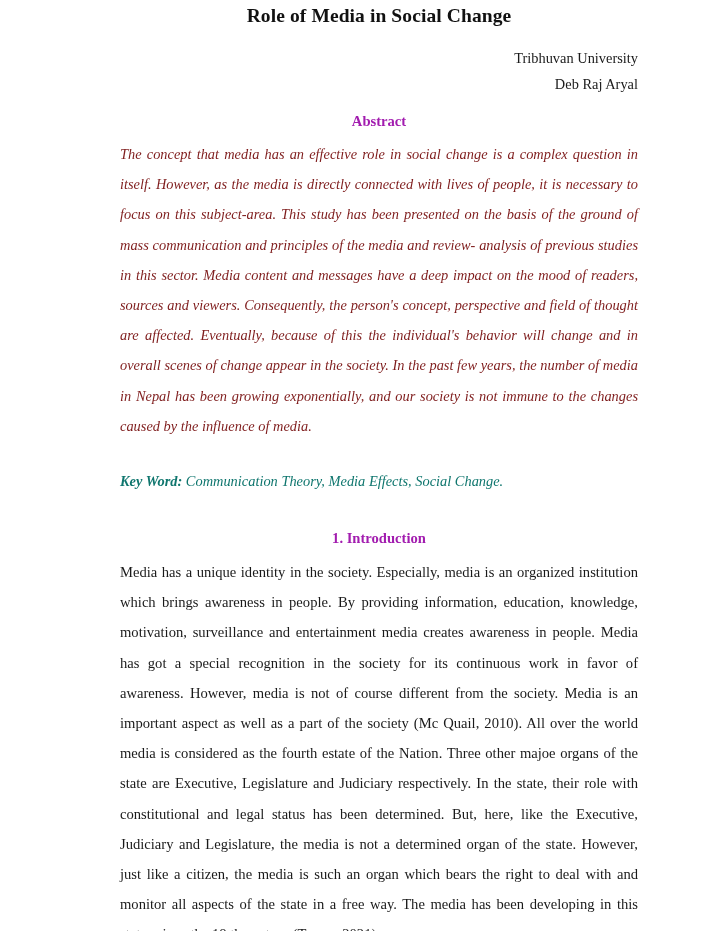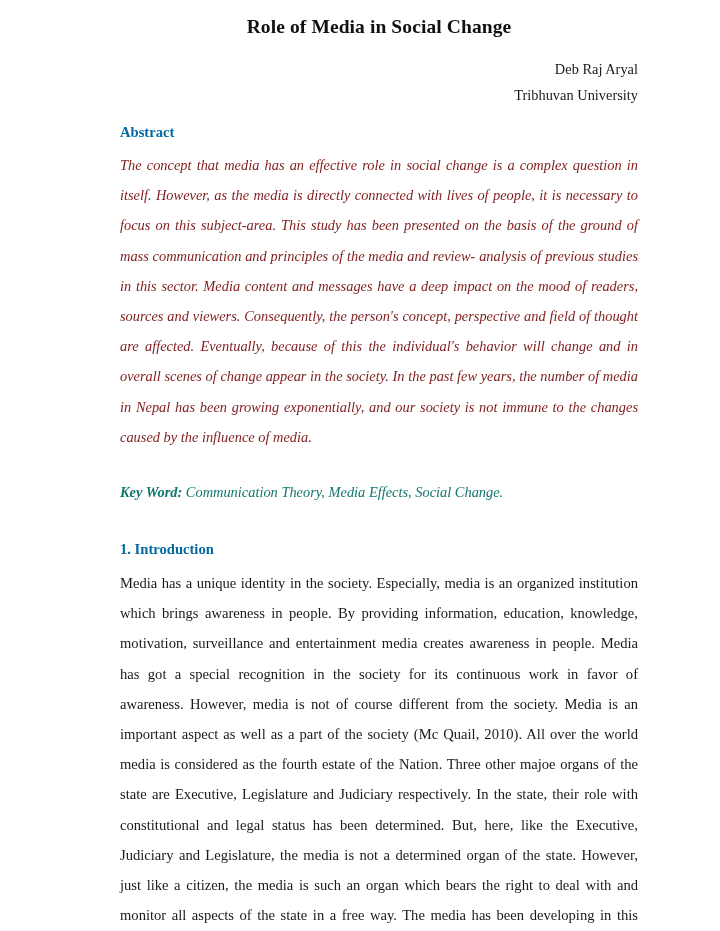--- a/index.html
+++ b/index.html
@@ -22,21 +22,21 @@
 
   .content {
     position: absolute;
     left: 120px;
     top: 0;
     width: 518px;
   }
 
   
   .doc-title {
-    margin: 16px;
+    margin: 5px;
     text-align: center;
     font-size: 19.5px;
     font-weight: bold;
     letter-spacing: 0.1px;
     color: #111111;
   }
 
   
   .author-block {
     margin-top: 18px;
@@ -44,22 +44,23 @@
     font-size: 14.4px;
     line-height: 26px;
     color: #1a1a1a;
   }
   .author-line { display: block; }
 
   
   .section-heading {
     font-size: 14.6px;
     font-weight: bold;
-    color: #0369a1;
+    color: #a21caf;
     margin: 0;
+    text-align: center;
   }
   .heading-abstract { margin-top: 16px; }
   .heading-intro { margin-top: 36px; }
 
   
   .abstract-body {
     margin-top: 9px;
     font-size: 14.4px;
     font-style: italic;
     line-height: 30.2px;
@@ -96,22 +97,22 @@
 </style>
 </head>
 <body>
 
 <div class="page">
   <div class="content">
 
     <h1 class="doc-title">Role of Media in Social Change</h1>
 
     <div class="author-block">
+      <span class="author-line">Tribhuvan University</span>
       <span class="author-line">Deb Raj Aryal</span>
-      <span class="author-line">Tribhuvan University</span>
     </div>
 
     <h2 class="section-heading heading-abstract">Abstract</h2>
 
     <p class="abstract-body">The concept that media has an effective role in social change is a complex question in itself. However, as the media is directly connected with lives of people, it is necessary to focus on this subject-area. This study has been presented on the basis of the ground of mass communication and principles of the media and review- analysis of previous studies in this sector. Media content and messages have a deep impact on the mood of readers, sources and viewers. Consequently, the person's concept, perspective and field of thought are affected. Eventually, because of this the individual's behavior will change and in overall scenes of change appear in the society.  In the past few years, the number of media in Nepal has been growing exponentially, and our society is not immune to the changes caused by the influence of media.</p>
 
     <p class="keywords">
       <span class="keywords-label">Key Word:</span>
       <span class="keywords-value">Communication Theory, Media Effects, Social Change.</span>
     </p>

